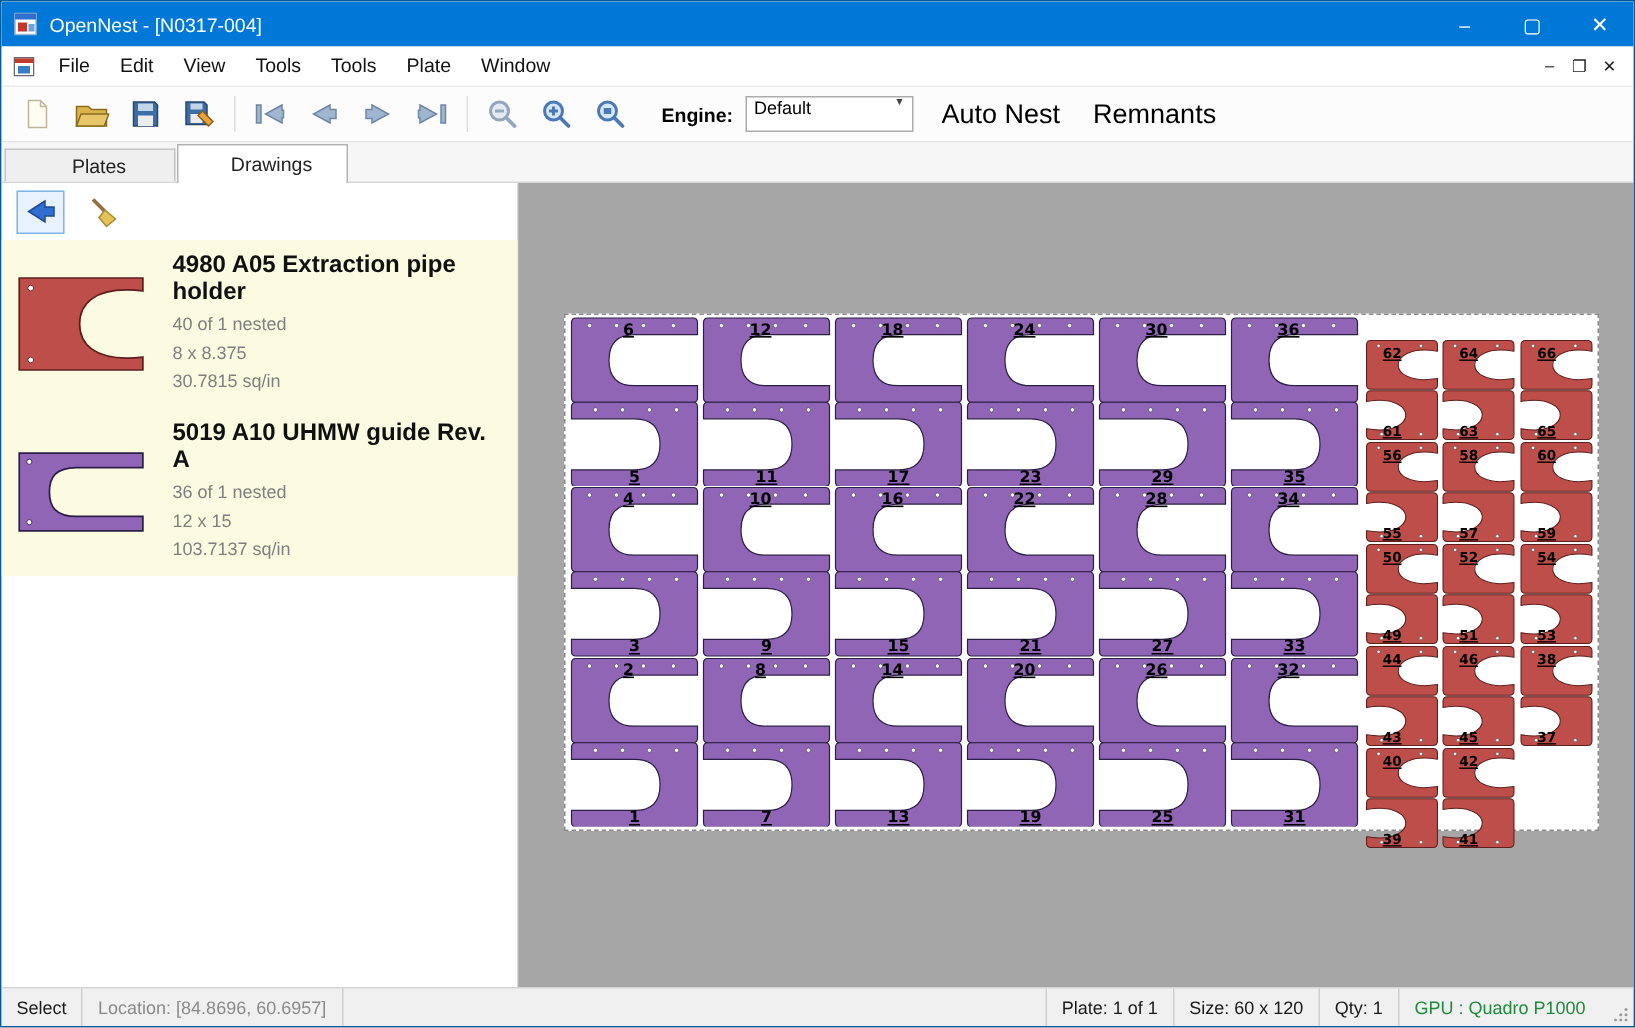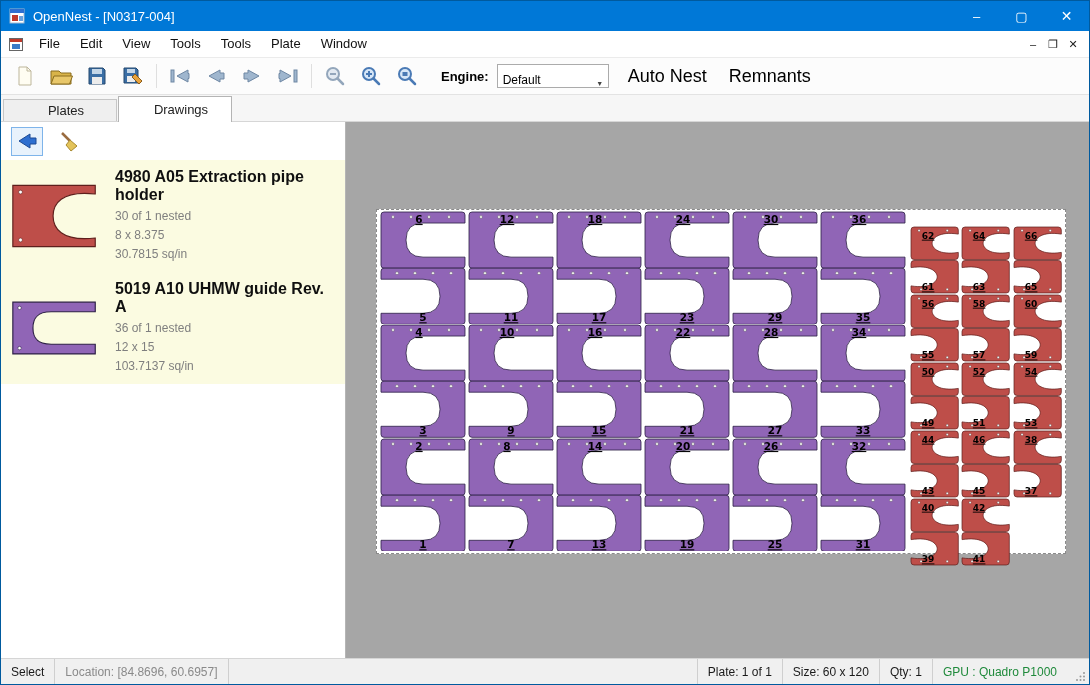--- a/index.html
+++ b/index.html
@@ -18,21 +18,21 @@
   .mdi-doc{margin:0 6px 0 8px;display:flex;}
   .menu-item{padding:0 10px;height:26px;line-height:26px;}
   .mdi-controls{margin-left:auto;display:flex;align-items:center;padding-right:6px;}
   .mdi-btn{width:20px;height:20px;display:flex;align-items:center;justify-content:center;font-size:11px;color:#222;}
 
   
   .toolbar{height:36px;background:#FCFCFC;border-top:1px solid #EBEBEB;border-bottom:1px solid #E3E3E3;display:flex;align-items:center;padding-left:6px;flex:0 0 auto;}
   .tool-btn{width:36px;height:30px;display:flex;align-items:center;justify-content:center;}
   .tool-sep{width:1px;height:24px;background:#DFDFDF;margin:0 5px;}
   .engine-label{font-weight:bold;font-size:13px;margin:0 8px 0 16px;}
-  .combo{width:110px;height:22px;border:1px solid #ABABAB;background:#fff;display:flex;align-items:flex-end;font-size:12px;gap:16px;}
+  .combo{width:110px;height:22px;border:1px solid #ABABAB;background:#fff;display:flex;align-items:flex-start;font-size:12px;gap:16px;}
   .combo .val{flex:1;padding-left:5px;}
   .combo .combo-arrow{width:16px;text-align:center;font-size:7px;color:#444;}
   .txt-btn{padding:0 11px;font-size:18px;height:30px;line-height:30px;}
 
   
   .tabstrip{height:26px;background:#F6F6F6;border-bottom:1px solid #D6D6D6;display:flex;align-items:flex-end;padding-left:2px;flex:0 0 auto;}
   .tab{min-width:100px;text-align:center;font-size:13px;background:#EFEFEF;border:1px solid #C6C6C6;border-bottom:none;height:21px;line-height:21px;margin-right:1px;color:#222;padding-left:12px;}
   .tab.active{background:#fff;height:25px;line-height:25px;margin-bottom:-1px;border-color:#B4B4B4;}
 
   
@@ -230,21 +230,21 @@
         <div class="drawing-item">
           <div class="thumb">
             <svg width="92" height="70" viewBox="0 0 96 72">
               <path d="M4,4 H90 V13 C54,9 46,24 46,36 C46,48 54,63 90,59 V68 H4 Z" stroke="#5E1F1C" stroke-width="1.2" fill="#BE4E49"></path>
               <circle cx="12" cy="11" r="2" fill="#fff" stroke="#5E1F1C" stroke-width="0.6"></circle>
               <circle cx="12" cy="61" r="2" fill="#fff" stroke="#5E1F1C" stroke-width="0.6"></circle>
             </svg>
           </div>
           <div class="d-text">
             <div class="d-title">4980 A05 Extraction pipe holder</div>
-            <div class="d-line">30 of 1 nested</div>
+            <div class="d-line">40 of 1 nested</div>
             <div class="d-line">8 x 8.375</div>
             <div class="d-line">30.7815 sq/in</div>
           </div>
         </div>
         <div class="drawing-item">
           <div class="thumb">
             <svg width="92" height="60" viewBox="0 0 96 62">
               <path d="M4,4 H90 V14 H44 C29,14 25,21 25,31 C25,41 29,48 44,48 H90 V58 H4 Z" stroke="#2C1F45" stroke-width="1.2" fill="#9065B6"></path>
               <circle cx="11" cy="10" r="1.8" fill="#fff" stroke="#2C1F45" stroke-width="0.6"></circle>
               <circle cx="11" cy="52" r="1.8" fill="#fff" stroke="#2C1F45" stroke-width="0.6"></circle>

